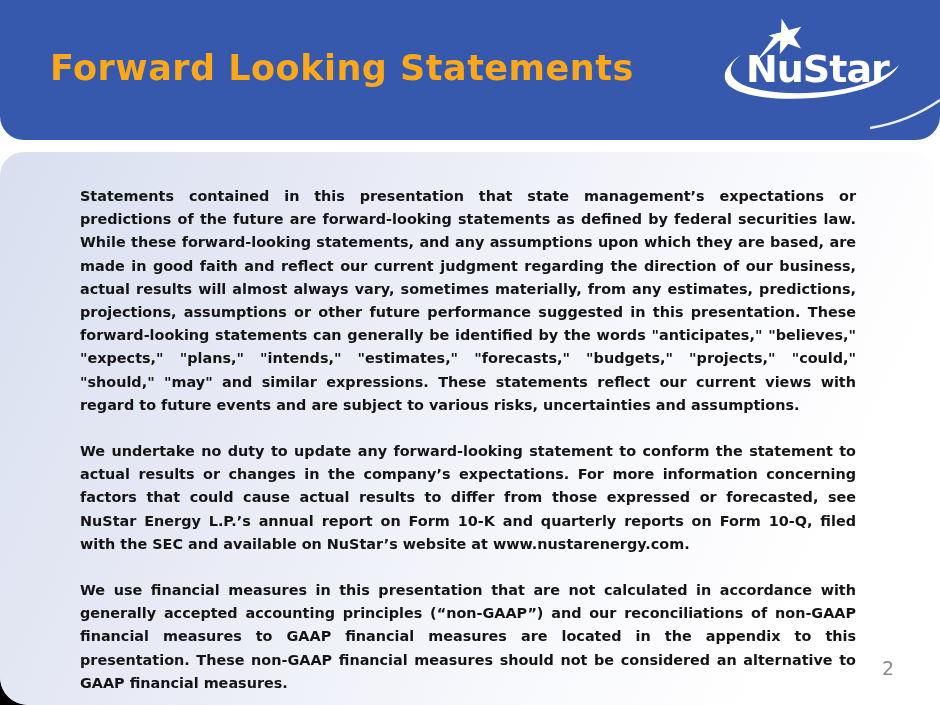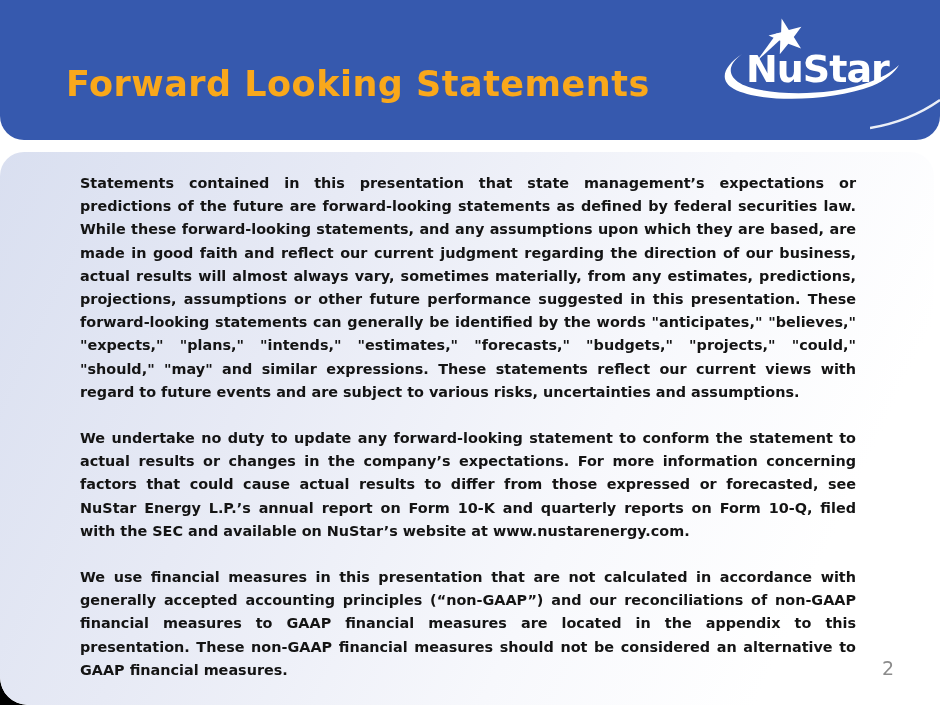--- a/index.html
+++ b/index.html
@@ -23,21 +23,21 @@
     position: absolute;
     top: 0; left: 0; right: 0;
     height: 140px;
     background: #3659ae;
     border-radius: 0 0 24px 24px;
   }
   .page-title {
     position: absolute;
     left: 50px;
     top: 48px;
-    margin: 16px;
+    margin: 0;
     color: #f9a81b;
     font-size: 35px;
     font-weight: bold;
     letter-spacing: 0.5px;
     white-space: nowrap;
   }
   .logo {
     position: absolute;
     right: 40px;
     top: 16px;
@@ -65,21 +65,21 @@
     left: 80px;
     top: 20px;
     width: 776px;
     color: #141414;
     font-size: 14.4px;
     font-weight: bold;
     line-height: 23.2px;
     text-align: justify;
   }
   .text-block p {
-    margin: 0 0 23px 0;
+    margin: 13px 0 23px 0;
   }
   .page-number {
     position: absolute;
     right: 40px;
     bottom: 26px;
     color: #8b8b8b;
     font-size: 19px;
     font-weight: normal;
   }
 </style>

